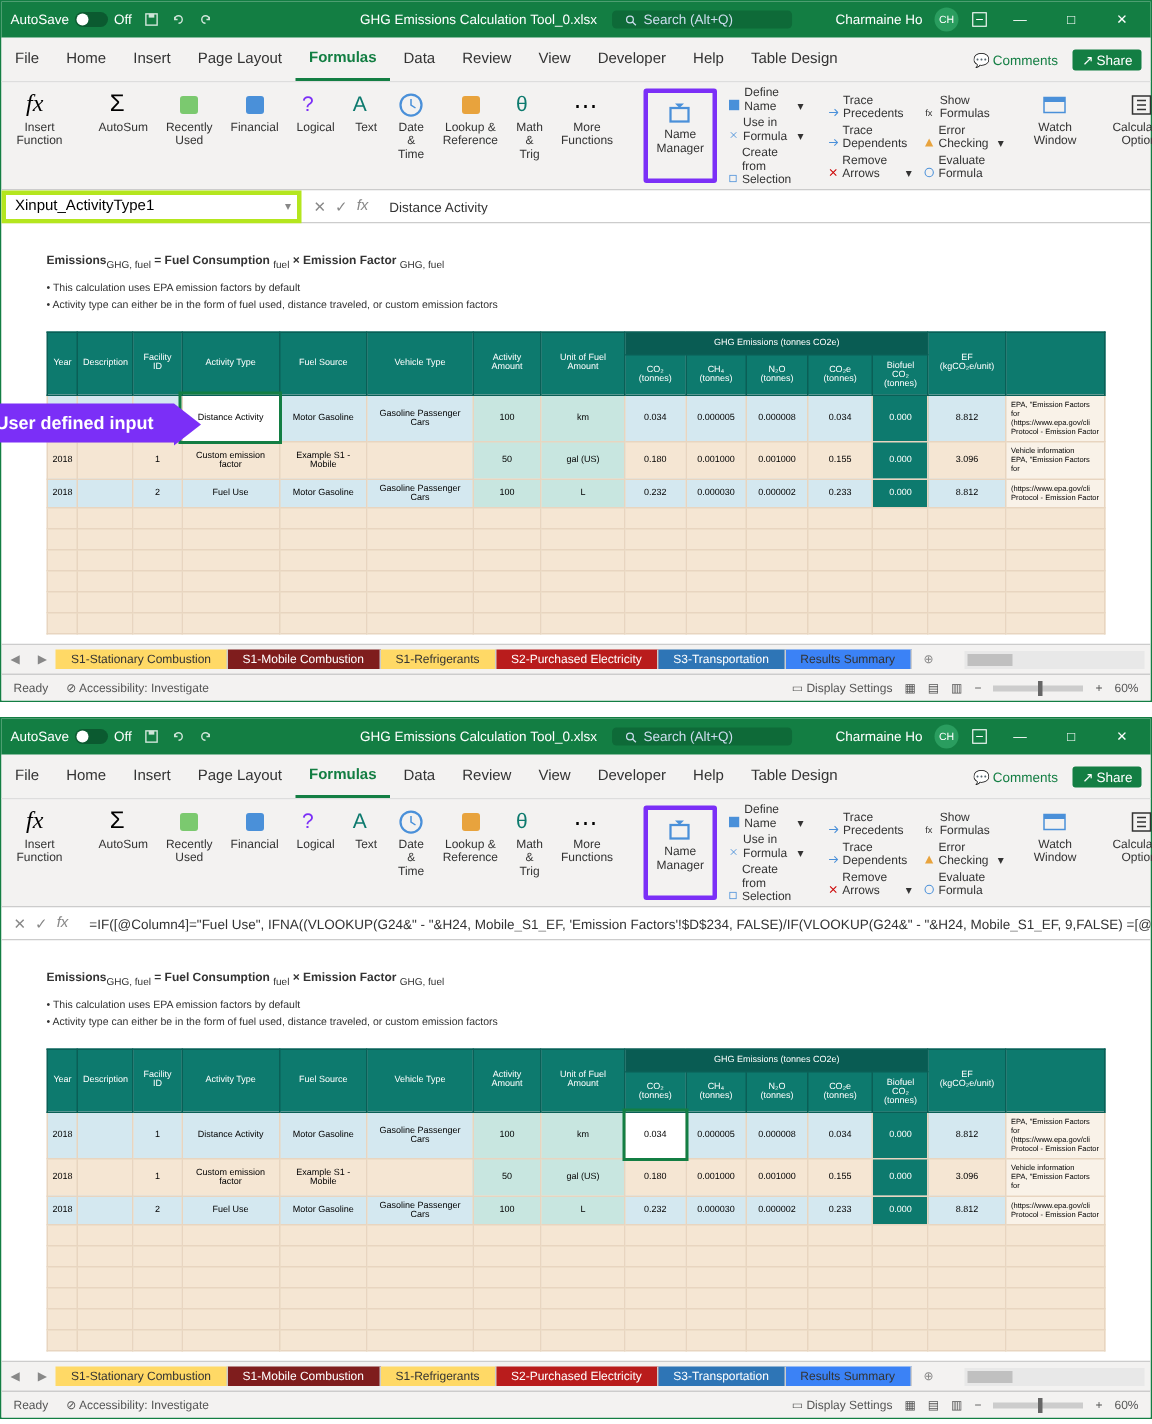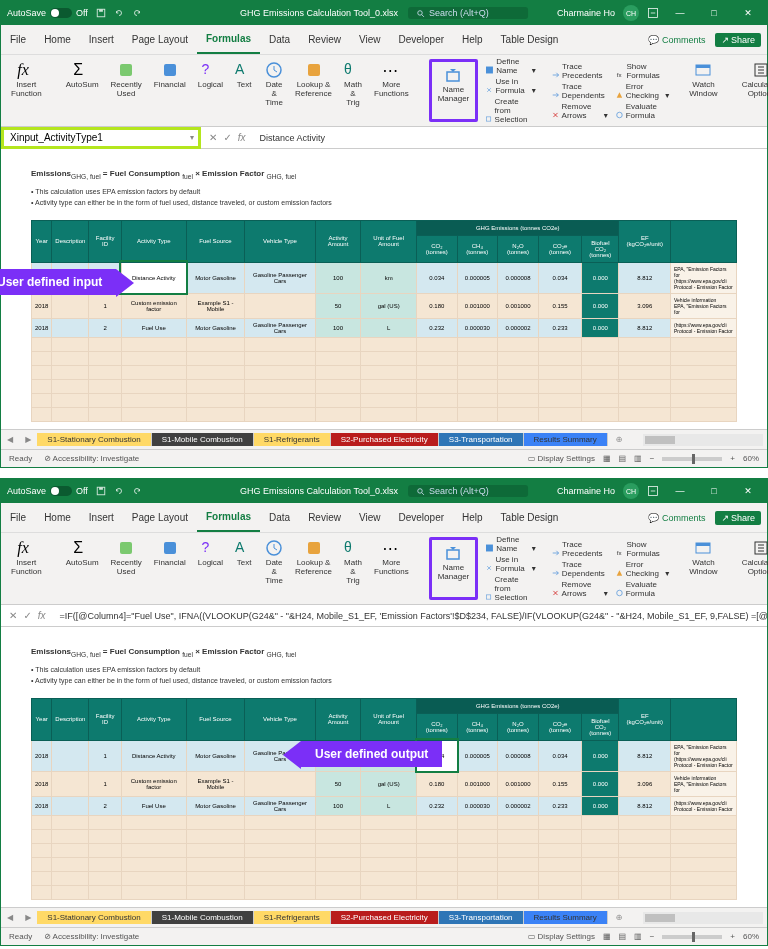--- a/index.html
+++ b/index.html
@@ -51,21 +51,21 @@
 .cell-teal{background:#0d7a6e!important;color:#fff}
 .cell-ltteal{background:#c8e6e0!important}
 .ref-col{background:#f9f2e8!important;font-size:5px;text-align:left!important;padding-left:2px}
 .callout{position:absolute;background:#7b2ff7;color:#fff;font-size:12px;font-weight:600;padding:6px 14px;display:flex;align-items:center}
 .callout-arrow-r::after{content:"";position:absolute;right:-18px;top:0;border-left:18px solid #7b2ff7;border-top:14px solid transparent;border-bottom:14px solid transparent;height:0}
 .callout-arrow-l::before{content:"";position:absolute;left:-18px;top:0;border-right:18px solid #7b2ff7;border-top:14px solid transparent;border-bottom:14px solid transparent;height:0}
 .sheet-tabs{display:flex;align-items:center;height:20px;background:#f3f2f1;border-top:1px solid #ccc;font-size:8px}
 .st-nav{padding:0 6px;color:#888}
 .st{padding:2px 10px;border-right:1px solid #ccc;color:#333}
 .st-y{background:#ffd966}
-.st-g{background:#404040;color:#fff}
+.st-g{background:#7f1d1d;color:#fff}
 .st-r{background:#b91c1c;color:#fff}
 .st-b{background:#2e75b6;color:#fff}
 .st-w{background:#3b82f6}
 .st-plus{padding:0 8px;color:#888}
 .hscroll{margin-left:auto;width:120px;height:12px;background:#e8e8e8;position:relative;margin-right:4px}
 .hscroll::before{content:"";position:absolute;left:2px;width:30px;height:8px;background:#c0c0c0;top:2px}
 .statusbar{display:flex;align-items:center;height:18px;background:#f3f2f1;border-top:1px solid #ccc;font-size:8px;padding:0 8px;color:#555;gap:12px}
 .statusbar .right{margin-left:auto;display:flex;gap:8px;align-items:center}
 .zoom-slider{width:60px;height:4px;background:#ccc;position:relative}
 .zoom-slider::after{content:"";position:absolute;left:30px;top:-3px;width:3px;height:10px;background:#666}
@@ -730,21 +730,20 @@
     <div class="formula-text">
       <b>Emissions</b><sub>GHG, fuel</sub>
       <b> = Fuel Consumption</b> <sub>fuel</sub>
       <b> × Emission Factor</b> <sub>GHG, fuel</sub>
     </div>
     <div class="bullets">
       <div>• This calculation uses EPA emission factors by default</div>
       <div>• Activity type can either be in the form of fuel used, distance traveled, or custom emission factors</div>
     </div>
 
-    <div class="callout callout-arrow-l" style="left:300px;top:114px">User defined output</div>
 
     <table class="data-table">
       <tbody>
           <tr>
         <th rowspan="2">Year</th>
             <th rowspan="2">Description</th>
             <th rowspan="2">Facility ID</th>
             <th rowspan="2">Activity Type</th>
             <th rowspan="2">Fuel Source</th>
             <th rowspan="2">Vehicle Type</th>

